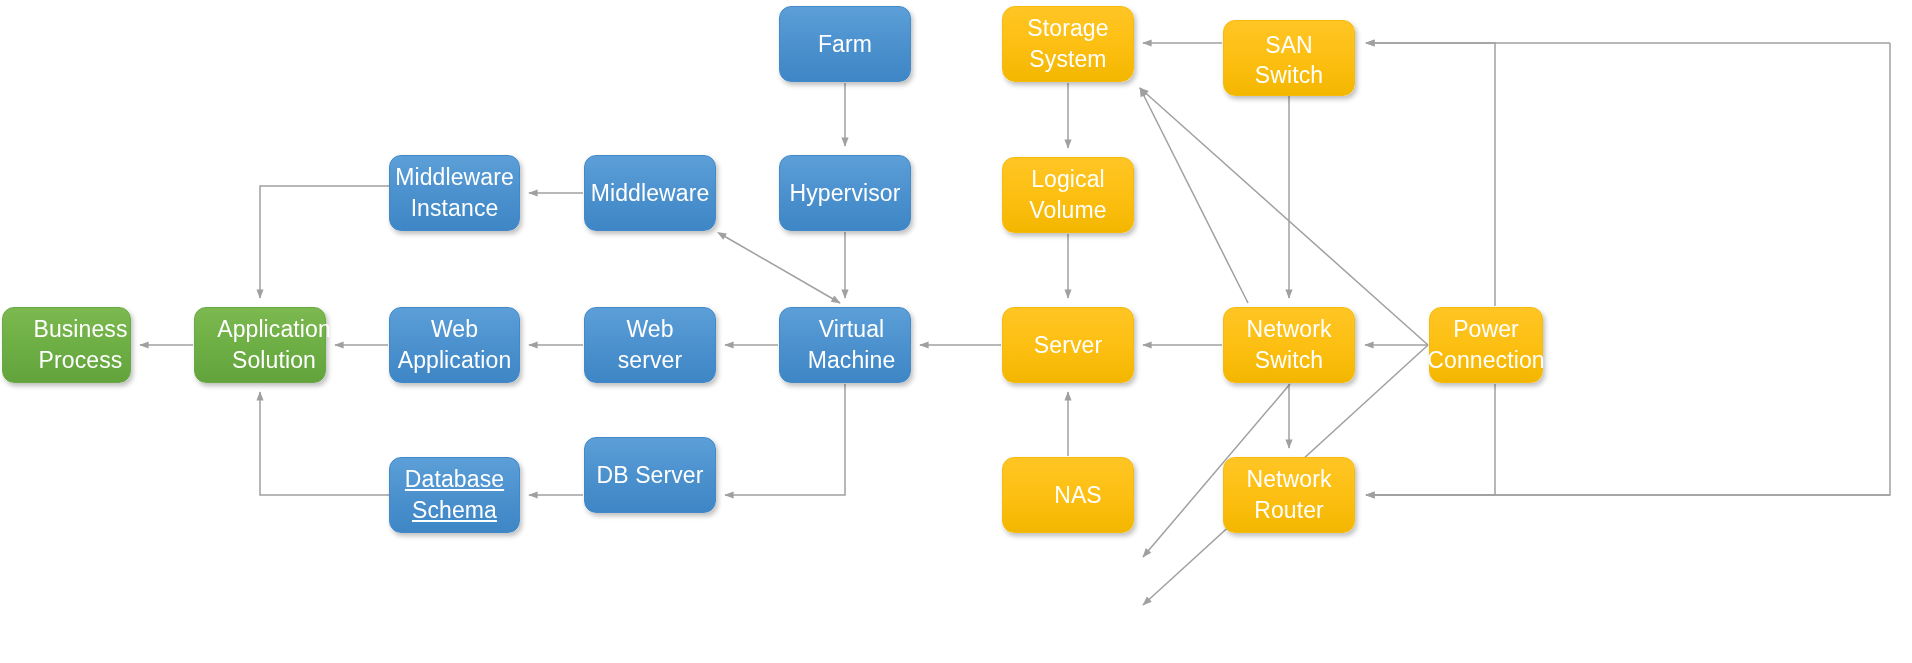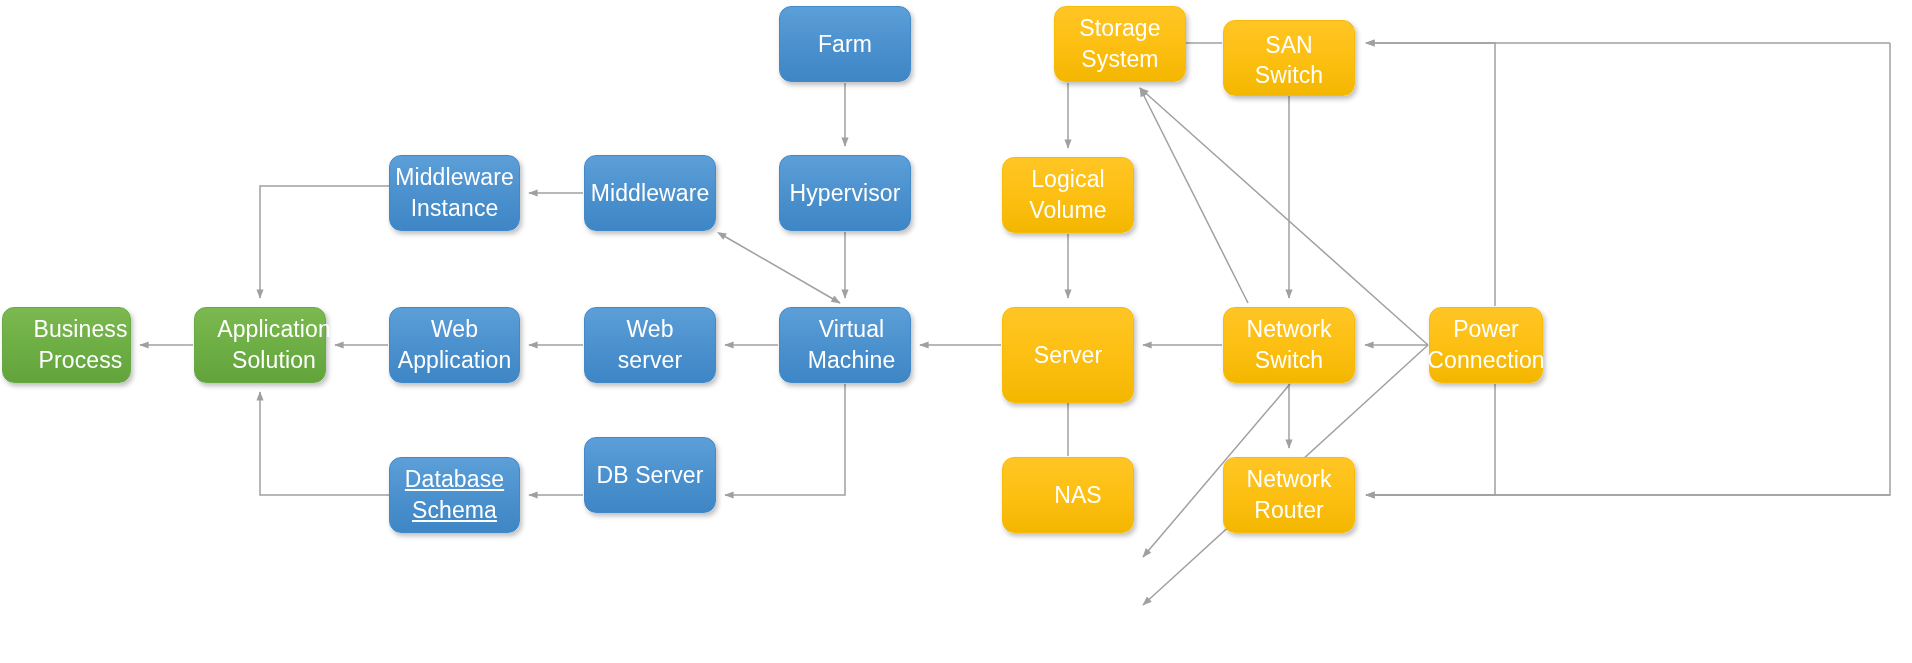--- a/index.html
+++ b/index.html
@@ -162,29 +162,29 @@
       <div class="node n-blue" style="left: 584px; top: 307px; width: 132px; height: 76px;">
         <span class="lbl">Web server</span>
       </div>
       <div class="node n-blue" style="left: 389px; top: 457px; width: 131px; height: 76px; text-decoration: underline;">
         <span class="lbl">Database
 Schema</span>
       </div>
       <div class="node n-blue" style="left: 584px; top: 437px; width: 132px; height: 76px;">
         <span class="lbl">DB Server</span>
       </div>
-      <div class="node n-amber" style="left: 1054px; top: 6px; width: 132px; height: 76px;">
+      <div class="node n-amber" style="left: 1002px; top: 6px; width: 132px; height: 76px; border-radius: 13px;">
         <span class="lbl">Storage
 System</span>
       </div>
       <div class="node n-amber" style="left: 1002px; top: 157px; width: 132px; height: 76px;">
         <span class="lbl">Logical
 Volume</span>
       </div>
-      <div class="node n-amber" style="left: 1002px; top: 307px; width: 132px; height: 96px;">
+      <div class="node n-amber" style="left: 1002px; top: 307px; width: 132px; height: 76px;">
         <span class="lbl">Server</span>
       </div>
       <div class="node n-amber" style="left: 1002px; top: 457px; width: 132px; height: 76px; padding-left: 28px;">
         <span class="lbl">NAS</span>
       </div>
       <div class="node n-amber" style="left: 1223px; top: 20px; width: 132px; height: 76px; align-items: flex-end;">
         <span class="lbl">SAN Switch</span>
       </div>
       <div class="node n-amber" style="left: 1223px; top: 307px; width: 132px; height: 76px;">
         <span class="lbl">Network

